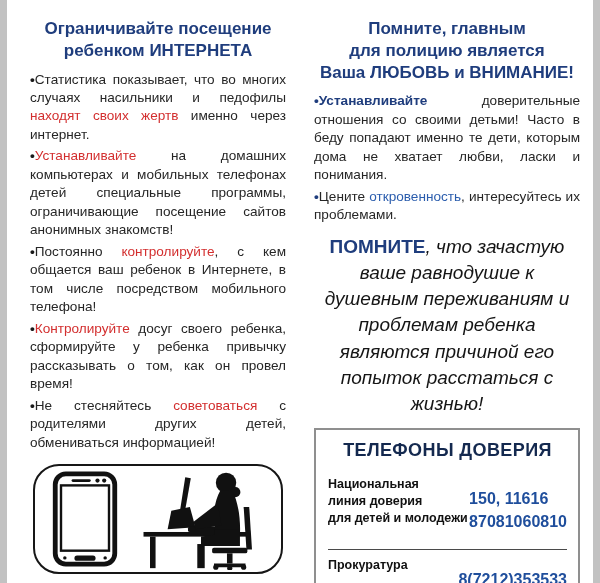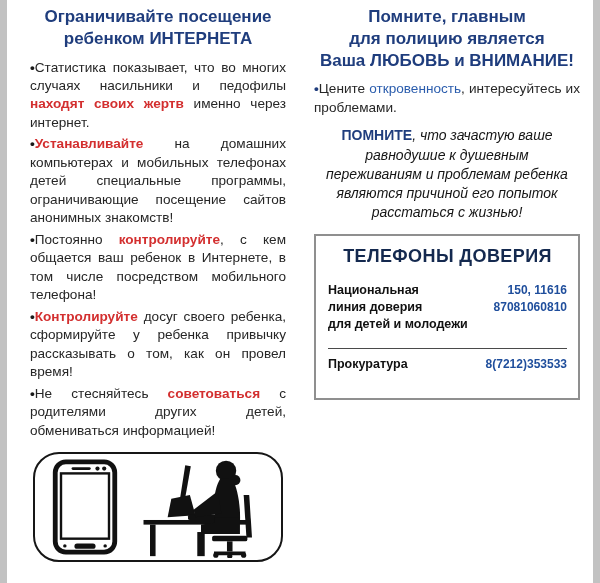--- a/index.html
+++ b/index.html
@@ -12,58 +12,58 @@
   }
   *{box-sizing:border-box;}
   html,body{margin:0;padding:0;}
   body{
     width:600px;height:583px;position:relative;background:#ffffff;
     font-family:"Liberation Sans",sans-serif;color:var(--body);overflow:hidden;
   }
   .edge{position:absolute;top:0;width:7px;height:583px;background:var(--edge);}
   .edge-left{left:0;}
   .edge-right{right:0;}
-  .col{position:absolute;top:4px;}
+  .col{position:absolute;top:16px;}
   .col-left{left:30px;width:256px;}
   .col-right{left:314px;width:266px;}
   .heading{
     margin:2px 0 9px 0;text-align:center;color:var(--navy);
     font-size:17px;font-weight:bold;line-height:1.28;
   }
   .para{
     margin:0 0 3px 0;font-size:13.6px;line-height:1.36;text-align:justify;
     color:var(--body);
   }
-  .seg-r{color:var(--red);font-weight:bold;}
+  .seg-r{color:var(--red);font-weight:normal;}
   .seg-nb{color:var(--navy);font-weight:bold;}
   .seg-bl{color:var(--blue);font-weight:normal;}
   .seg-bu{font-weight:bold;color:#1a1a1a;}
   .seg-bun{font-weight:bold;color:var(--navy);}
   .seg-i{font-style:italic;color:#151515;}
   .illus{
     margin-top:12px;margin-left:3px;width:250px;height:110px;
     border:2px solid #161616;border-radius:26px;background:#fff;
     display:flex;align-items:center;justify-content:space-evenly;
   }
   .reminder{
-    margin:9px 2px 11px 2px;font-size:14px;line-height:1.38;
+    margin:9px 2px 11px 2px;font-size:19px;line-height:1.38;
     text-align:center;color:#151515;
   }
   .phonebox{
     border:2px solid #8f8f8f;background:#fff;padding:8px 11px 9px 12px;
   }
   .pb-title{
     text-align:center;font-size:18px;font-weight:bold;color:#14294f;
     letter-spacing:0.4px;margin:2px 0 8px 0;
   }
   .pb-row{display:flex;justify-content:space-between;padding:7px 0 16px 0;}
   .pb-row + .pb-row{border-top:1.5px solid #4a4a4a;}
   .pb-label{font-size:12.5px;font-weight:bold;color:#111;line-height:1.35;}
-  .pb-nums{font-size:12px;font-weight:bold;color:var(--phone-navy);
-    line-height:1.4;text-align:right;}
+  .pb-nums{font-size:16px;font-weight:bold;color:var(--phone-navy);
+    line-height:1.4;text-align:left;margin-top:12px;}
 </style>
 </head>
 <body>
 
 <div class="edge edge-left"></div>
 <div class="edge edge-right"></div>
 
 <div class="col col-left">
   <h1 class="heading">
       <div>Ограничивайте посещение</div>
@@ -110,20 +110,21 @@
     </svg>
   </div>
 </div>
 
 <div class="col col-right">
   <h1 class="heading">
       <div>Помните, главным</div>
       <div>для полицию является</div>
       <div>Ваша ЛЮБОВЬ и ВНИМАНИЕ!</div>
     </h1>
+  <p class="para"><span class="seg-bun">•</span><span class="seg-nb">Устанавливайте</span><span class="seg-n"> доверительные отношения со своими детьми! Часто в беду попадают именно те дети, которым дома не хватает любви, ласки и понимания.</span></p>
   <p class="para"><span class="seg-bun">•</span><span class="seg-n">Цените </span><span class="seg-bl">откровенность</span><span class="seg-n">, интересуйтесь их проблемами.</span></p>
 
   <p class="reminder"><span class="seg-nb">ПОМНИТЕ</span><span class="seg-i">, что зачастую ваше равнодушие к душевным переживаниям и проблемам ребенка являются причиной его попыток расстаться с жизнью!</span></p>
 
   <div class="phonebox">
     <div class="pb-title">ТЕЛЕФОНЫ ДОВЕРИЯ</div>
     <div class="pb-row">
       <div class="pb-label">
           <div>Национальная</div>
           <div>линия доверия</div>

